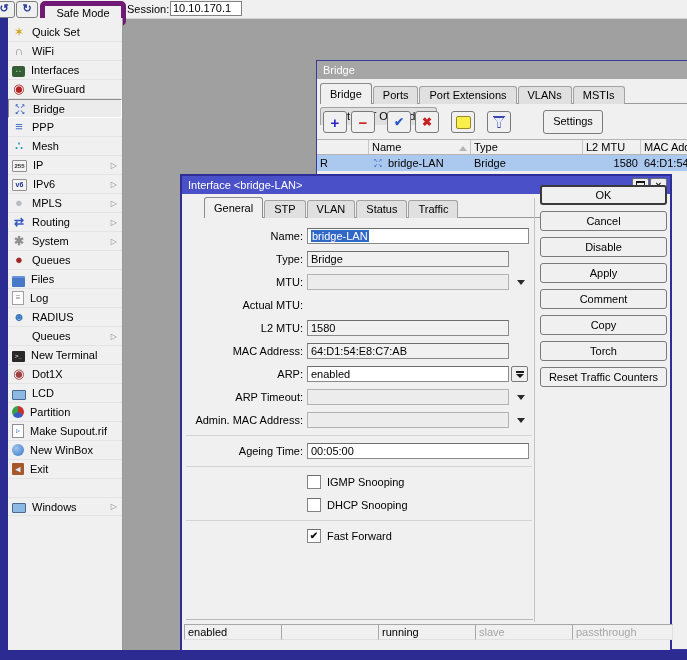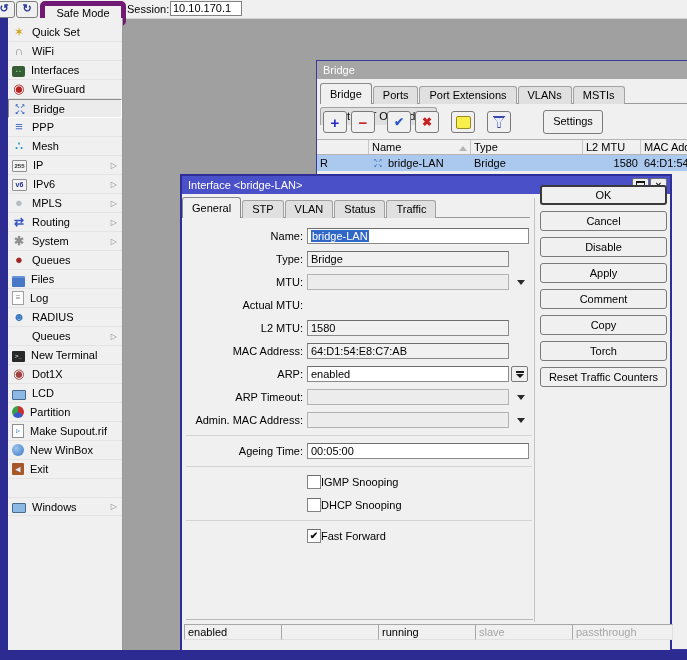--- a/index.html
+++ b/index.html
@@ -99,21 +99,21 @@
   .ic-bridge-sm{width:12px;height:12px;display:inline-flex;align-items:center;justify-content:center;margin-right:4px;flex:none}
   .ic-bridge-sm::before{content:"↖↗\A↙↘";white-space:pre;font-size:5px;line-height:5px;color:#4878c0;font-weight:bold}
 
   
   .dialog{left:180px;top:174px;width:492px;height:552px;background:#f0f0f0;border:2px solid #2e2e96;box-sizing:border-box}
   .dialog .titlebar{background:#4a50c8;position:relative}
   .winbtn{position:absolute;top:2px;width:15px;height:13px;background:#f0f0f0;border:1px solid #6e6e6e;border-radius:2px;display:flex;align-items:center;justify-content:center}
   .winbtn.max{right:21px}.winbtn.close{right:3px}
   .maxglyph{width:7px;height:6px;border:1px solid #151515;border-top-width:2px}
   .closeglyph{font-size:10px;font-weight:bold;line-height:1;color:#151515}
-  .dlg-tabs{position:absolute;left:0;top:21px;width:348px}
+  .dlg-tabs{position:absolute;left:22px;top:21px;width:348px}
   .dlg-buttons{position:absolute;left:358px;top:9px;width:127px}
   .dlg-btn{width:127px;height:20px;line-height:18px;margin-bottom:6px;box-sizing:border-box}
   .dlg-btn.default{border:2px solid #3a3a3a;line-height:16px}
   .dlg-btn.gap{margin-top:5px}
   .vdivider{position:absolute;left:352px;top:22px;height:424px;width:1px;background:#c4c4c4}
   .formline{position:absolute;left:4px;top:443px;width:347px;height:1px;background:#b8b8b8}
 
   .form{position:absolute;left:4px;top:52px;width:346px}
   .frow{height:16px;margin-bottom:7px;position:relative;display:flex;align-items:center}
   .flabel{width:117px;text-align:right;padding-right:0;flex:none;white-space:nowrap}
@@ -124,21 +124,21 @@
   .field.dis{background:#ececec;border-color:#b2b2b2}
   .selstart{background:#3168c8;color:#fff;padding:0 1px}
   .caret{width:0;height:0;border-left:4px solid transparent;border-right:4px solid transparent;border-top:5px solid #2a2a2a;margin-left:8px}
   .combo-btn{width:15px;height:14px;margin-left:2px;background:#f0f0f0;border:1px solid #7a7a7a;border-radius:2px;display:flex;flex-direction:column;align-items:center;justify-content:center}
   .combo-btn .bar{width:8px;height:2px;background:#1a1a1a;margin-bottom:1px}
   .combo-btn .tri{width:0;height:0;border-left:4px solid transparent;border-right:4px solid transparent;border-top:4px solid #1a1a1a}
   .fsep{height:1px;background:#d4d4d4;margin-bottom:7px}
   .cbrow{height:16px;margin-bottom:7px;display:flex;align-items:center;padding-left:121px}
   .cb{width:12px;height:12px;background:#fff;border:1px solid #848484;border-top-color:#6e6e6e;display:flex;align-items:center;justify-content:center;flex:none}
   .cb .mark{font-size:10px;line-height:1;color:#101010;font-weight:bold}
-  .cblabel{}
+  .cblabel{margin-left:6px}
 
   .statusrow{position:absolute;left:0;top:448px;width:488px;height:16px}
   .scell{position:absolute;top:0;height:14px;width:93px;background:#f0f0f0;border:1px solid #a8a8a8;border-bottom-color:#e0e0e0;border-right-color:#e0e0e0;padding:0 3px;line-height:14px;white-space:nowrap;overflow:hidden}
   .scell.muted{color:#a6a6a6}
 </style>
 </head>
 <body>
 
 <div class="abs topbar">
   <div class="tb-btn" style="left:-7px"><span>↺</span></div>

